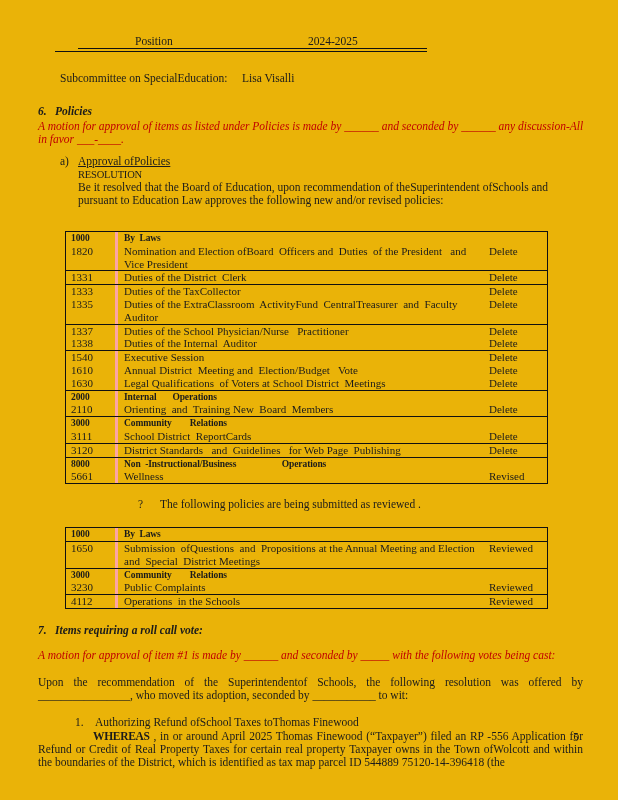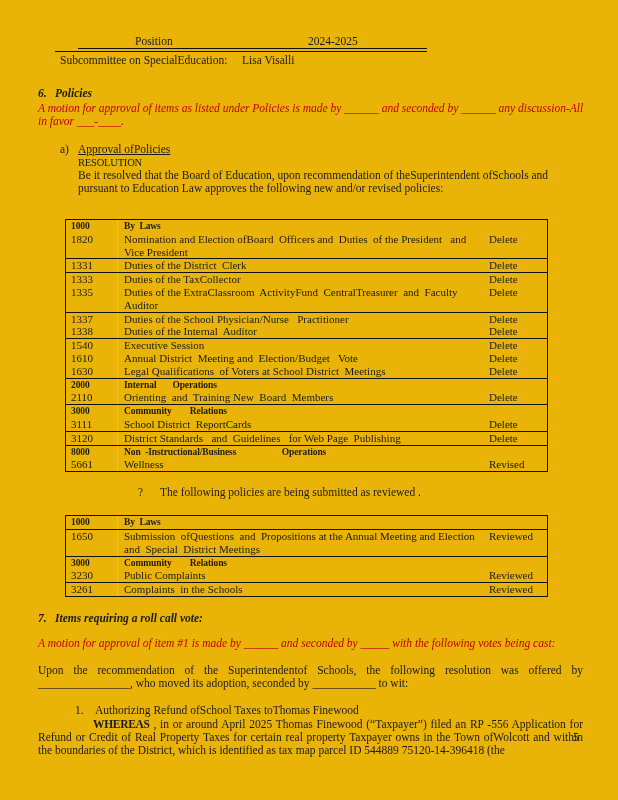--- a/index.html
+++ b/index.html
@@ -8,38 +8,38 @@
     font-family:"Liberation Serif","DejaVu Serif",serif;
     color:#1b1b1b;font-size:11.5px;line-height:13px;
     box-sizing:border-box;padding:35px 36px 0 38px;overflow:hidden;
   }
   
   .hdrtbl{margin-left:17px;width:372px;}
   .hdr-r1{position:relative;height:16px;border-bottom:1.2px solid #111;}
   .hdr-pos{position:absolute;left:80px;top:0;}
   .hdr-yr{position:absolute;left:253px;top:0;}
   .hdr-underline{position:absolute;left:23px;right:0;bottom:2px;border-bottom:1px solid #111;height:0;}
-  .hdr-r2{position:relative;height:13px;padding-left:5px;margin-top:2px;}
+  .hdr-r2{position:relative;height:13px;padding-left:5px;margin-top:20px;}
   .hdr-val{position:absolute;left:187px;top:0;}
   .hdr-r3{height:13px;padding-left:5px;}
   
   .sec-head{display:flex;margin-top:20px;font-weight:bold;font-style:italic;}
   .sec-num{width:17px;flex:none;}
   .red{color:#c00000;font-style:italic;}
   .motion{margin-top:2px;width:548px;}
-  .a-line{margin-top:15px;margin-left:22px;}
+  .a-line{margin-top:9px;margin-left:22px;}
   .a-letter{display:inline-block;width:18px;}
   .a-title{text-decoration:underline;}
   .res-label{margin-left:40px;font-weight:normal;font-size:10.5px;letter-spacing:-0.2px;}
   .res-text{margin-left:40px;width:505px;}
   
   .ptable{margin-left:27px;width:483px;border:1px solid #111;box-sizing:border-box;font-size:11px;line-height:12.8px;}
   .trow{display:flex;align-items:flex-start;}
   .trow.rule{border-top:1px solid #111;}
-  .tcode{width:52px;flex:none;border-right:1px solid #fca5a5;padding:0 0 0 5px;box-sizing:border-box;align-self:stretch;}
+  .tcode{width:52px;flex:none;border-right:3px solid #fca5a5;padding:0 0 0 5px;box-sizing:border-box;align-self:stretch;}
   .ttext{flex:1;padding-left:6px;white-space:pre-wrap;}
   .tact{width:58px;flex:none;padding-left:2px;}
   .trow.cat{font-weight:bold;font-size:9.5px;letter-spacing:-0.1px;}
   .trow.cat .tcode{font-size:9.5px;}
   .bullet-line{margin-top:14px;margin-left:100px;}
   .bullet-q{display:inline-block;width:22px;}
   .t2{margin-top:16px;}
   .sec7{margin-top:15px;}
   .motion2{margin-top:12px;width:548px;}
   .upon{margin-top:14px;width:545px;text-align:justify;}
@@ -185,22 +185,22 @@
         <div class="tcode">3000</div>
         <div class="ttext">Community        Relations</div>
         <div class="tact"></div>
       </div>
       <div class="trow">
         <div class="tcode">3230</div>
         <div class="ttext">Public Complaints</div>
         <div class="tact">Reviewed</div>
       </div>
       <div class="trow rule">
-        <div class="tcode">3261</div>
-        <div class="ttext">Complaints  in the Schools</div>
+        <div class="tcode">4112</div>
+        <div class="ttext">Operations  in the Schools</div>
         <div class="tact">Reviewed</div>
       </div>
     </div>
 
   <div class="sec-head sec7">
     <span class="sec-num">7.</span>
     <span>Items  requiring   a roll call vote:</span>
   </div>
   <div class="red motion2">A motion for approval of item #1 is made by ______ and seconded by _____ with the following votes being cast:</div>
 

